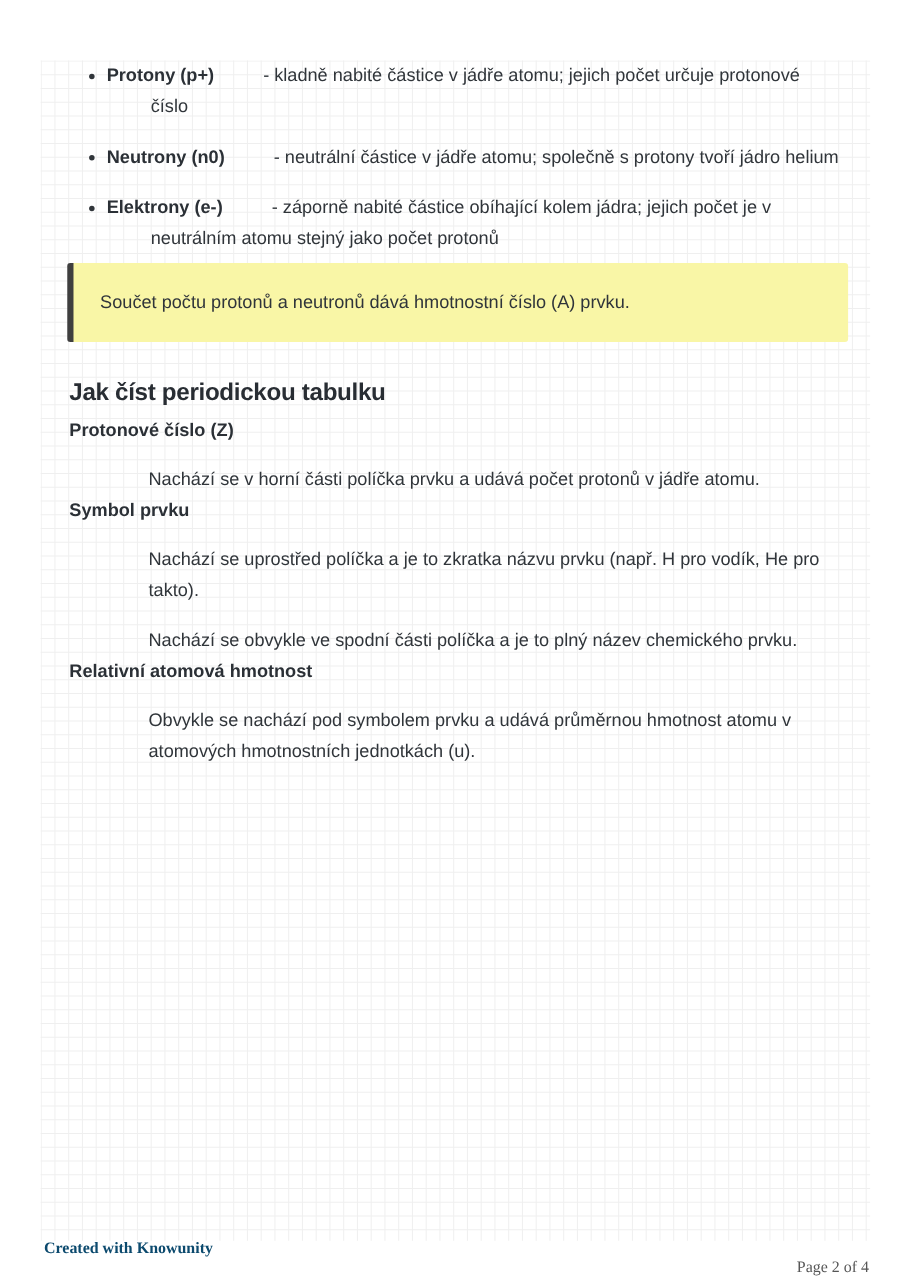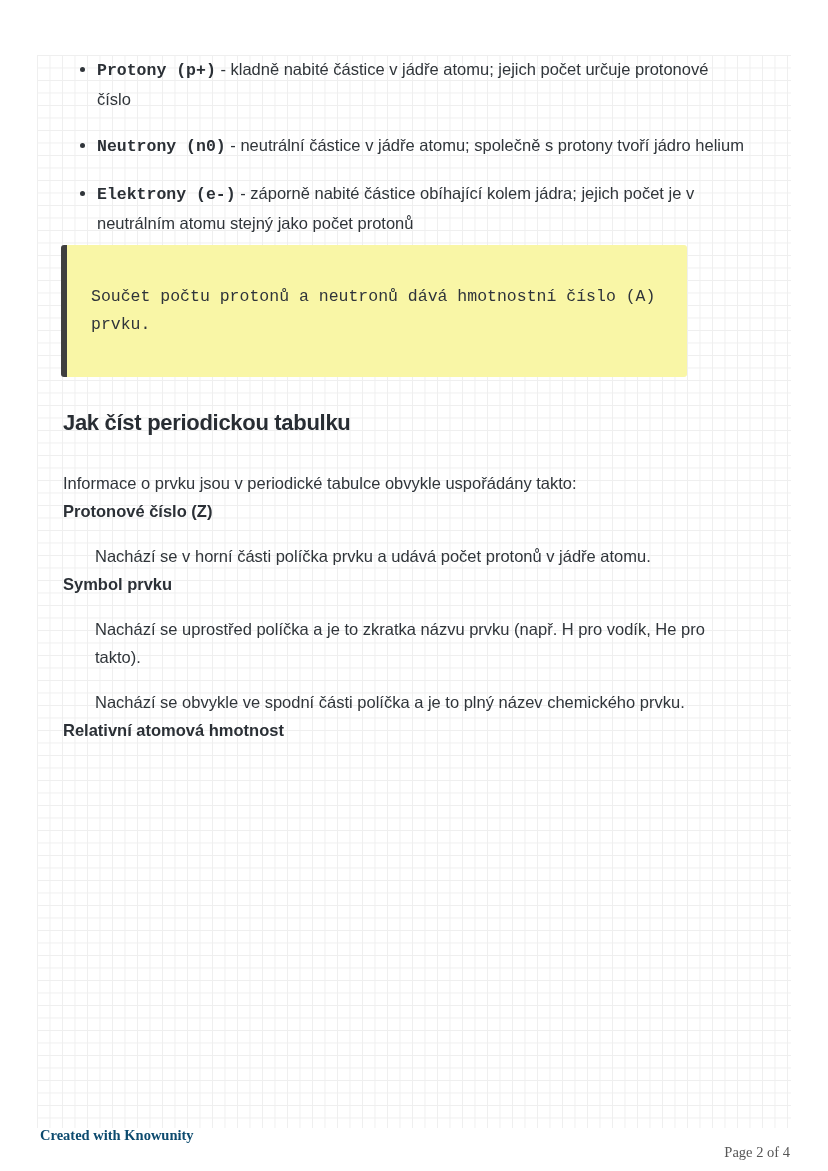--- a/index.html
+++ b/index.html
@@ -21,46 +21,45 @@
     padding: 0 26px;
     background-image:
       linear-gradient(to right, #efefef 1px, transparent 1px),
       linear-gradient(to bottom, #efefef 1px, transparent 1px);
     background-size: 12.5px 12.5px;
   }
 
   ul.particles { margin: 0; padding-left: 34px; list-style: disc; }
   ul.particles li { font-size: 16.5px; line-height: 28px; color: #30353a; }
   ul.particles li + li { margin-top: 18px; }
-  ul.particles strong { font-weight: 700; color: #2b3036; font-family: Liberation Mono, monospace; }
+  ul.particles strong { font-weight: 700; color: #2b3036; }
 
   .callout {
     margin-top: 8px;
     margin-left: -2px;
-    width: 626px;
+    width: 710px;
     background: #f9f6a6;
     border-left: 6px solid #3f3f3f;
     border-radius: 3px;
-    padding: 38px 24px;
-    font-family: Liberation Mono, monospace;
+    padding: 22px 24px;
   }
   .callout p { font-size: 16.5px; line-height: 28px; color: #2f343a; }
 
   h1.title {
     margin-top: 26px;
     font-size: 22px; line-height: 40px;
     font-weight: 700; letter-spacing: -0.3px;
     color: #282d33;
   }
 
   p.body { margin-top: 17px; font-size: 16.5px; line-height: 28px; color: #30353a; }
   p.intro { margin-top: 26px; }
   h3.sub { font-size: 16.5px; line-height: 28px; font-weight: 700; color: #2b3036; }
   .indent { padding-left: 32px; }
-  .line { white-space: nowrap; }
+  .line { white-space: nowrap; padding-left: 40px; }
 
   .footer-left {
     position: absolute; left: 40px; top: 1127px;
     font-family: "Liberation Serif", "DejaVu Serif", serif;
     font-weight: 700; font-size: 14.5px; color: #0c4a6e;
   }
   .footer-right {
     position: absolute; right: 38px; top: 1144px;
     font-family: "Liberation Serif", "DejaVu Serif", serif;
     font-size: 14.5px; color: #565656;
@@ -79,30 +78,31 @@
       <li><strong>Elektrony (e-)</strong><span class="line"> - záporně nabité částice obíhající kolem jádra; jejich počet je v</span><br>
         <span class="line">neutrálním atomu stejný jako počet protonů</span></li>
     </ul>
 
     <div class="callout">
       <p>Součet počtu protonů a neutronů dává hmotnostní číslo (A) prvku.</p>
     </div>
 
     <h1 class="title">Jak číst periodickou tabulku</h1>
 
-    <p class="body intro">Informace o prvku jsou v periodické tabulce obvykle uspořádány takto:</p>
 
     <h3 class="sub">Protonové číslo (Z)</h3>
     <p class="body indent"><span class="line">Nachází se v horní části políčka prvku a udává počet protonů v jádře atomu.</span></p>
 
     <h3 class="sub">Symbol prvku</h3>
     <p class="body indent"><span class="line">Nachází se uprostřed políčka a je to zkratka názvu prvku (např. H pro vodík, He pro</span><br>
       <span class="line">takto).</span></p>
 
     <p class="body indent"><span class="line">Nachází se obvykle ve spodní části políčka a je to plný název chemického prvku.</span></p>
 
     <h3 class="sub">Relativní atomová hmotnost</h3>
+    <p class="body indent"><span class="line">Obvykle se nachází pod symbolem prvku a udává průměrnou hmotnost atomu v</span><br>
+      <span class="line">atomových hmotnostních jednotkách (u).</span></p>
 
   </div>
 
   <span class="footer-left">Created with Knowunity</span>
   <span class="footer-right">Page 2 of 4</span>
 </div>
 
 </body></html>

